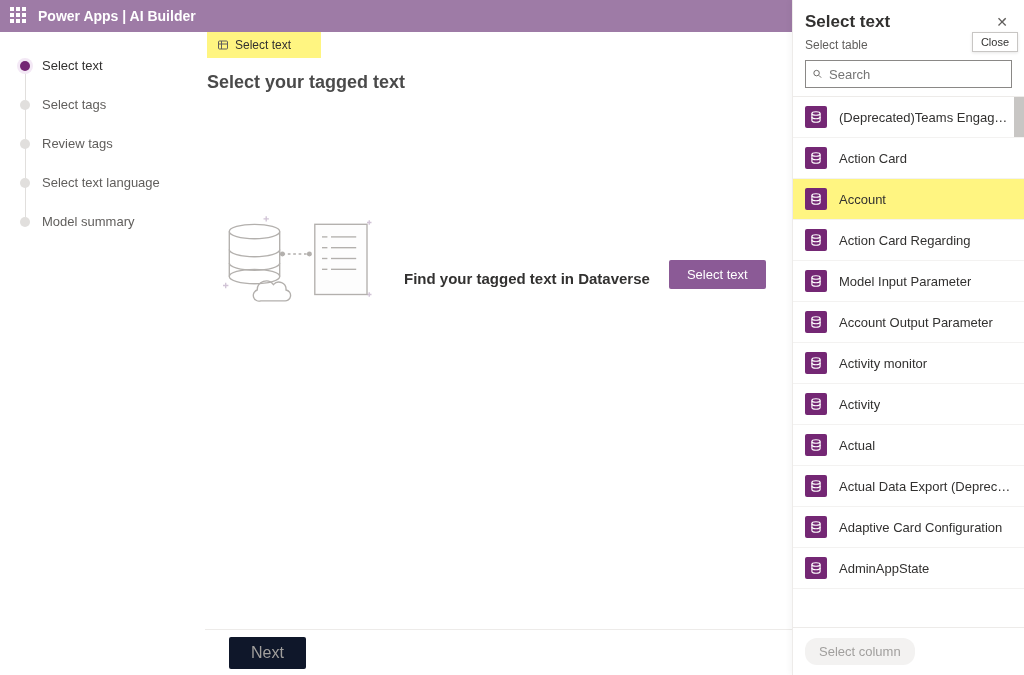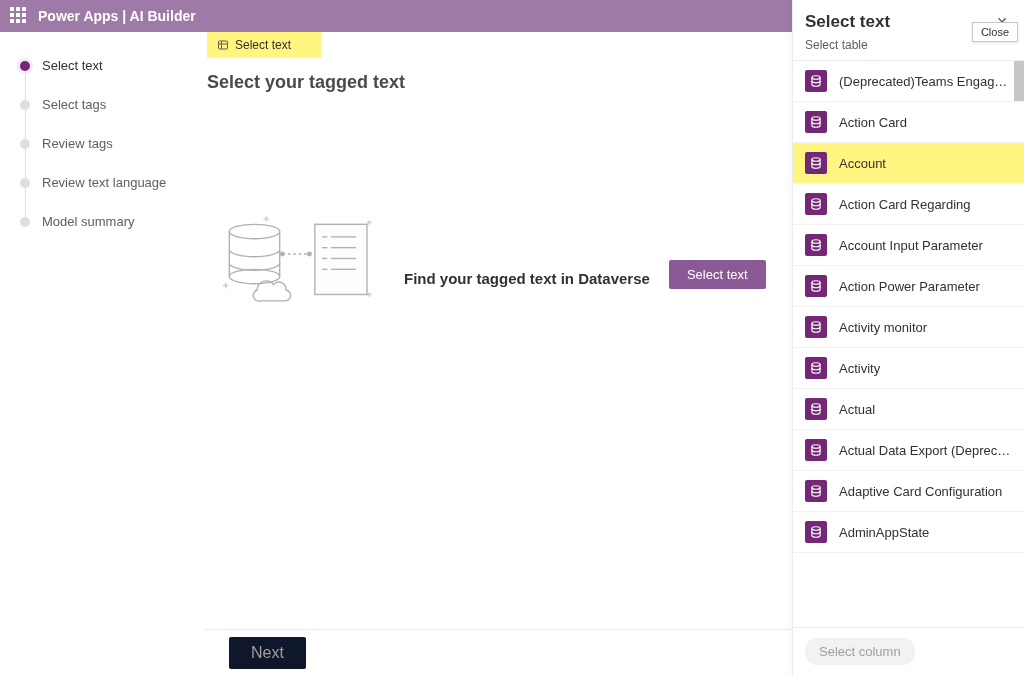--- a/index.html
+++ b/index.html
@@ -39,21 +39,21 @@
   
   .footer { height:46px; border-top:1px solid #edebe9; display:flex; align-items:center; padding-left:24px;}
   .next-btn { background:#0f172a; color:#a19f9d; border:none; padding:7px 22px; font-size:16px; border-radius:2px;}
 
   
   .panel { position:absolute; top:0; right:0; bottom:0; width:232px; background:#fff; border-left:1px solid #edebe9; box-shadow:-2px 0 6px rgba(0,0,0,0.04); display:flex; flex-direction:column;}
   .panel-head { display:flex; align-items:center; justify-content:space-between; padding:10px 12px 0 12px;}
   .panel-title { font-size:17px; font-weight:600;}
   .close-wrap { position:relative; }
   .close-x { font-size:14px; color:#605e5c; cursor:pointer; padding:4px;}
-  .close-tip { position:absolute; top:12px; right:-6px; background:#fff; border:1px solid #c8c6c4; padding:3px 8px; font-size:11px; color:#323130; white-space:nowrap; box-shadow:0 1px 3px rgba(0,0,0,0.1);}
+  .close-tip { position:absolute; top:22px; right:-6px; background:#fff; border:1px solid #c8c6c4; padding:3px 8px; font-size:11px; color:#323130; white-space:nowrap; box-shadow:0 1px 3px rgba(0,0,0,0.1);}
   .panel-sub { font-size:12px; color:#605e5c; padding: 4px 12px 8px 12px;}
   .search-box { margin:0 12px 8px 12px; display:flex; align-items:center; border:1px solid #8a8886; height:28px; padding:0 6px;}
   .search-box svg { width:14px; height:14px; margin-right:6px; stroke:#605e5c; fill:none;}
   .search-box input { border:none; outline:none; flex:1; font-size:13px; background:transparent;}
 
   .table-list { flex:1; overflow-y:auto; border-top:1px solid #edebe9; position:relative;}
   .table-row { display:flex; align-items:center; padding:9px 12px; border-bottom:1px solid #f3f2f1; cursor:pointer; font-size:13px; color:#323130;}
   .table-row .ticon { width:22px; height:22px; background:#742774; border-radius:2px; margin-right:12px; display:flex; align-items:center; justify-content:center; flex:0 0 22px;}
   .table-row .ticon svg { stroke:#fff; fill:none; width:14px; height:14px;}
   .table-row.highlight { background:#fff581;}
@@ -103,21 +103,21 @@
         <span>Select tags</span>
         <span class="stepline"></span>
       </div>
       <div class="step">
         <span class="dot"></span>
         <span>Review tags</span>
         <span class="stepline"></span>
       </div>
       <div class="step">
         <span class="dot"></span>
-        <span>Review text language</span>
+        <span>Select text language</span>
         <span class="stepline"></span>
       </div>
       <div class="step">
         <span class="dot"></span>
         <span>Model summary</span>
       </div>
     </div>
 
   <div class="mainwrap">
     <div class="main">
@@ -184,20 +184,27 @@
 
 <div class="panel">
   <div class="panel-head">
     <div class="panel-title">Select text</div>
     <div class="close-wrap">
       <div class="close-x">✕</div>
       <div class="close-tip">Close</div>
     </div>
   </div>
   <div class="panel-sub">Select table</div>
+  <div class="search-box">
+    <svg viewBox="0 0 24 24" stroke-width="2">
+        <circle cx="10" cy="10" r="6"></circle>
+        <line x1="15" y1="15" x2="20" y2="20"></line>
+      </svg>
+    <input type="text" placeholder="Search" style="">
+  </div>
   <div class="table-list" id="table-list">
     <div class="scroll-thumb"></div>
   <div class="table-row">
         <span class="ticon">
           <svg viewBox="0 0 24 24" stroke-width="2">
             <ellipse cx="12" cy="6" rx="7" ry="3"></ellipse>
             <path d="M5 6v12a7 3 0 0 0 14 0V6"></path>
             <path d="M5 12a7 3 0 0 0 14 0"></path>
           </svg>
         </span>
@@ -234,31 +241,31 @@
         <span class="label">Action Card Regarding</span>
       </div>
       <div class="table-row">
         <span class="ticon">
           <svg viewBox="0 0 24 24" stroke-width="2">
             <ellipse cx="12" cy="6" rx="7" ry="3"></ellipse>
             <path d="M5 6v12a7 3 0 0 0 14 0V6"></path>
             <path d="M5 12a7 3 0 0 0 14 0"></path>
           </svg>
         </span>
-        <span class="label">Account Input Parameter</span>
-      </div>
-      <div class="table-row">
-        <span class="ticon">
-          <svg viewBox="0 0 24 24" stroke-width="2">
-            <ellipse cx="12" cy="6" rx="7" ry="3"></ellipse>
-            <path d="M5 6v12a7 3 0 0 0 14 0V6"></path>
-            <path d="M5 12a7 3 0 0 0 14 0"></path>
-          </svg>
-        </span>
-        <span class="label">Action Power Parameter</span>
+        <span class="label">Model Input Parameter</span>
+      </div>
+      <div class="table-row">
+        <span class="ticon">
+          <svg viewBox="0 0 24 24" stroke-width="2">
+            <ellipse cx="12" cy="6" rx="7" ry="3"></ellipse>
+            <path d="M5 6v12a7 3 0 0 0 14 0V6"></path>
+            <path d="M5 12a7 3 0 0 0 14 0"></path>
+          </svg>
+        </span>
+        <span class="label">Account Output Parameter</span>
       </div>
       <div class="table-row">
         <span class="ticon">
           <svg viewBox="0 0 24 24" stroke-width="2">
             <ellipse cx="12" cy="6" rx="7" ry="3"></ellipse>
             <path d="M5 6v12a7 3 0 0 0 14 0V6"></path>
             <path d="M5 12a7 3 0 0 0 14 0"></path>
           </svg>
         </span>
         <span class="label">Activity monitor</span>

